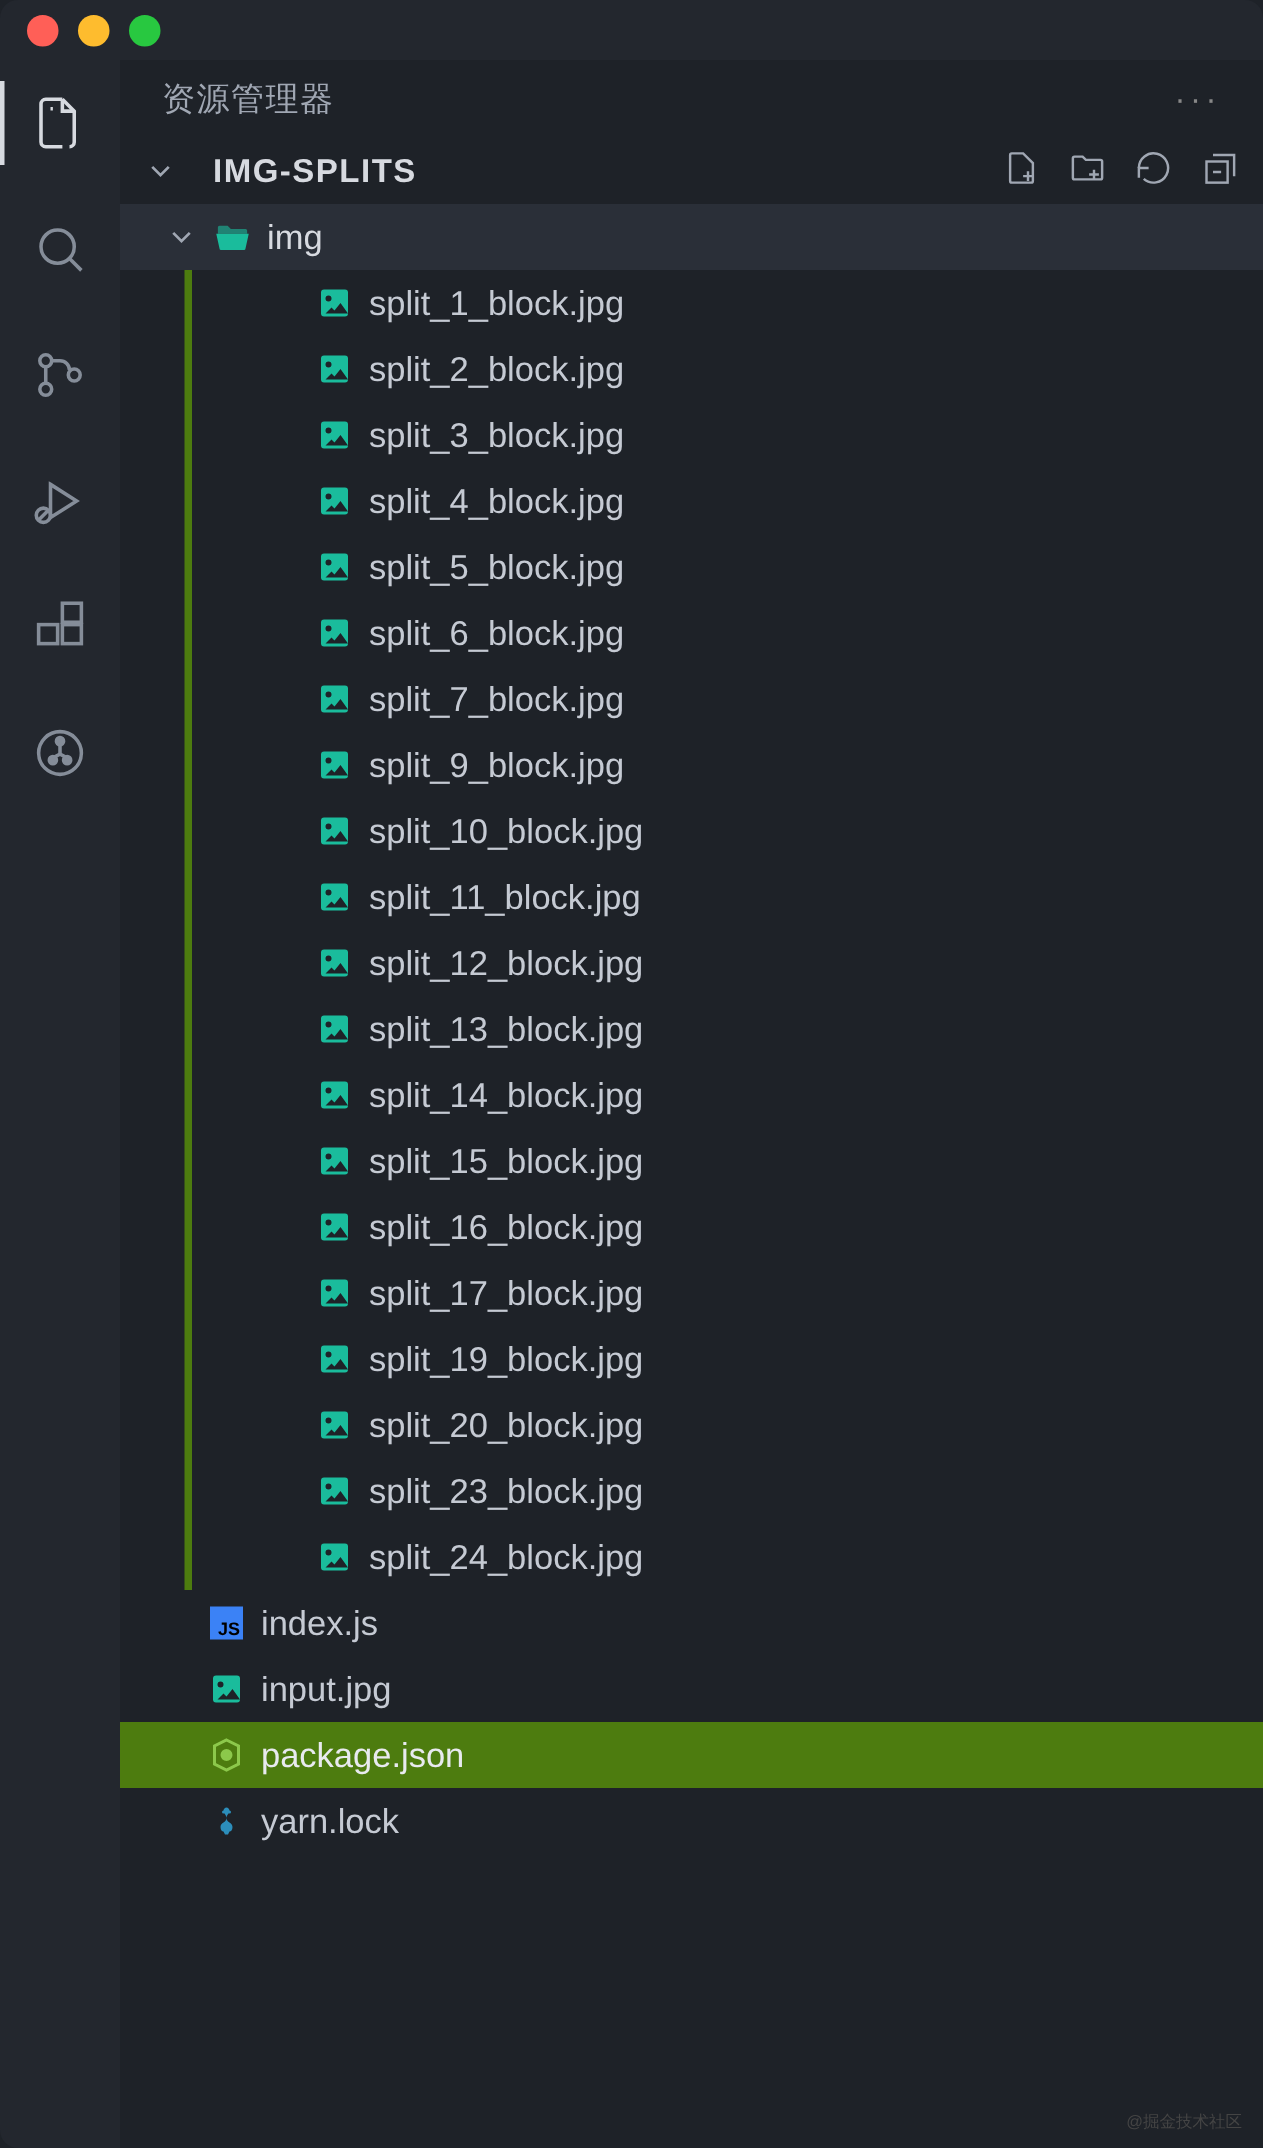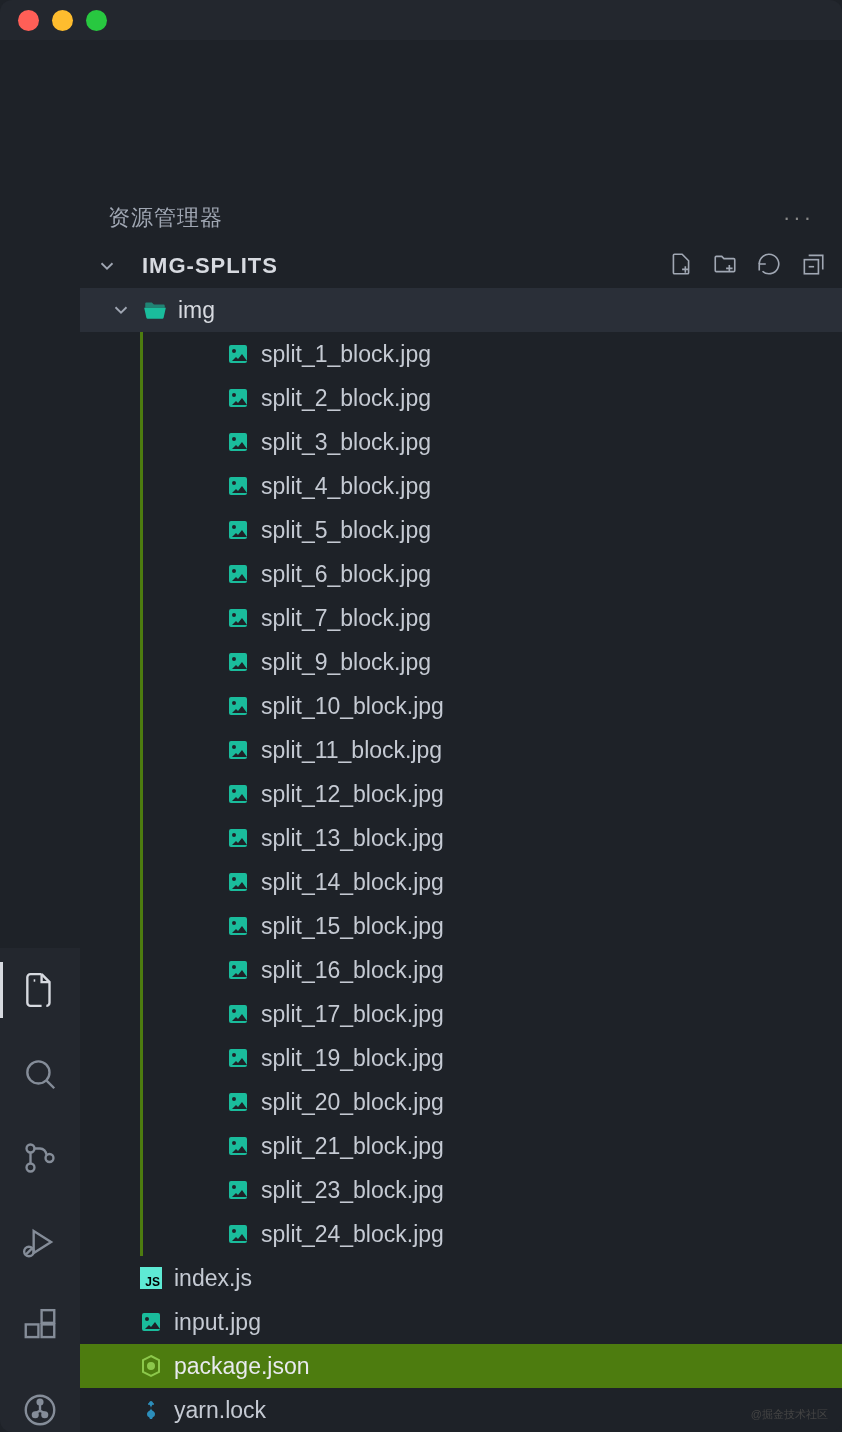--- a/index.html
+++ b/index.html
@@ -23,21 +23,20 @@
       width: 21px;
       height: 21px;
       border-radius: 50%;
     }
     .tl-red { background: #ff5f57; }
     .tl-yellow { background: #febc2e; }
     .tl-green { background: #28c840; }
     .main {
       display: flex;
       height: calc(100% - 40px);
-      align-items: flex-end;
     }
     .activity-bar {
       width: 80px;
       background: #23272e;
       display: flex;
       flex-direction: column;
       align-items: center;
       padding-top: 20px;
       gap: 40px;
     }
@@ -130,26 +129,26 @@
     .icon-box {
       width: 26px;
       height: 26px;
       display: flex;
       align-items: center;
       justify-content: center;
       flex-shrink: 0;
     }
     .folder-icon { color: #1abc9c; }
     .image-icon { color: #1abc9c; }
-    .js-icon { background: #5eead4; color: #000; font-size: 12px; font-weight: 700; width: 22px; height: 22px; display:flex; align-items:flex-end; justify-content:flex-end; padding:0 2px; }
+    .js-icon { background: #3b82f6; color: #000; font-size: 12px; font-weight: 700; width: 22px; height: 22px; display:flex; align-items:flex-end; justify-content:flex-end; padding:0 2px; }
     .json-icon { color: #8cc84b; }
     .yarn-icon { color: #2c8ebb; }
     .guide {
-      border-left: 3px solid #4d7c0f;
-      margin-left: 60px;
+      border-left: 5px solid #4d7c0f;
+      margin-left: 43px;
       padding-left: 0;
     }
     .watermark {
       position: absolute;
       bottom: 10px;
       right: 14px;
       color: #444;
       font-size: 11px;
     }
   </style>
@@ -408,28 +407,20 @@
               </svg>
             </span>
             <span>split_20_block.jpg</span>
           </div>
           <div class="tree-item file">
             <span class="icon-box image-icon">
               <svg width="24" height="24" viewBox="0 0 24 24" fill="currentColor">
                 <path d="M5 3h14a2 2 0 0 1 2 2v14a2 2 0 0 1-2 2H5a2 2 0 0 1-2-2V5a2 2 0 0 1 2-2zm3 4a2 2 0 1 0 0 4 2 2 0 0 0 0-4zm13 12l-5-7-4 5-2-2-4 4h15z"></path>
               </svg>
             </span>
-            <span>split_21_block.jpg</span>
-          </div>
-          <div class="tree-item file">
-            <span class="icon-box image-icon">
-              <svg width="24" height="24" viewBox="0 0 24 24" fill="currentColor">
-                <path d="M5 3h14a2 2 0 0 1 2 2v14a2 2 0 0 1-2 2H5a2 2 0 0 1-2-2V5a2 2 0 0 1 2-2zm3 4a2 2 0 1 0 0 4 2 2 0 0 0 0-4zm13 12l-5-7-4 5-2-2-4 4h15z"></path>
-              </svg>
-            </span>
             <span>split_23_block.jpg</span>
           </div>
           <div class="tree-item file">
             <span class="icon-box image-icon">
               <svg width="24" height="24" viewBox="0 0 24 24" fill="currentColor">
                 <path d="M5 3h14a2 2 0 0 1 2 2v14a2 2 0 0 1-2 2H5a2 2 0 0 1-2-2V5a2 2 0 0 1 2-2zm3 4a2 2 0 1 0 0 4 2 2 0 0 0 0-4zm13 12l-5-7-4 5-2-2-4 4h15z"></path>
               </svg>
             </span>
             <span>split_24_block.jpg</span>
           </div>

